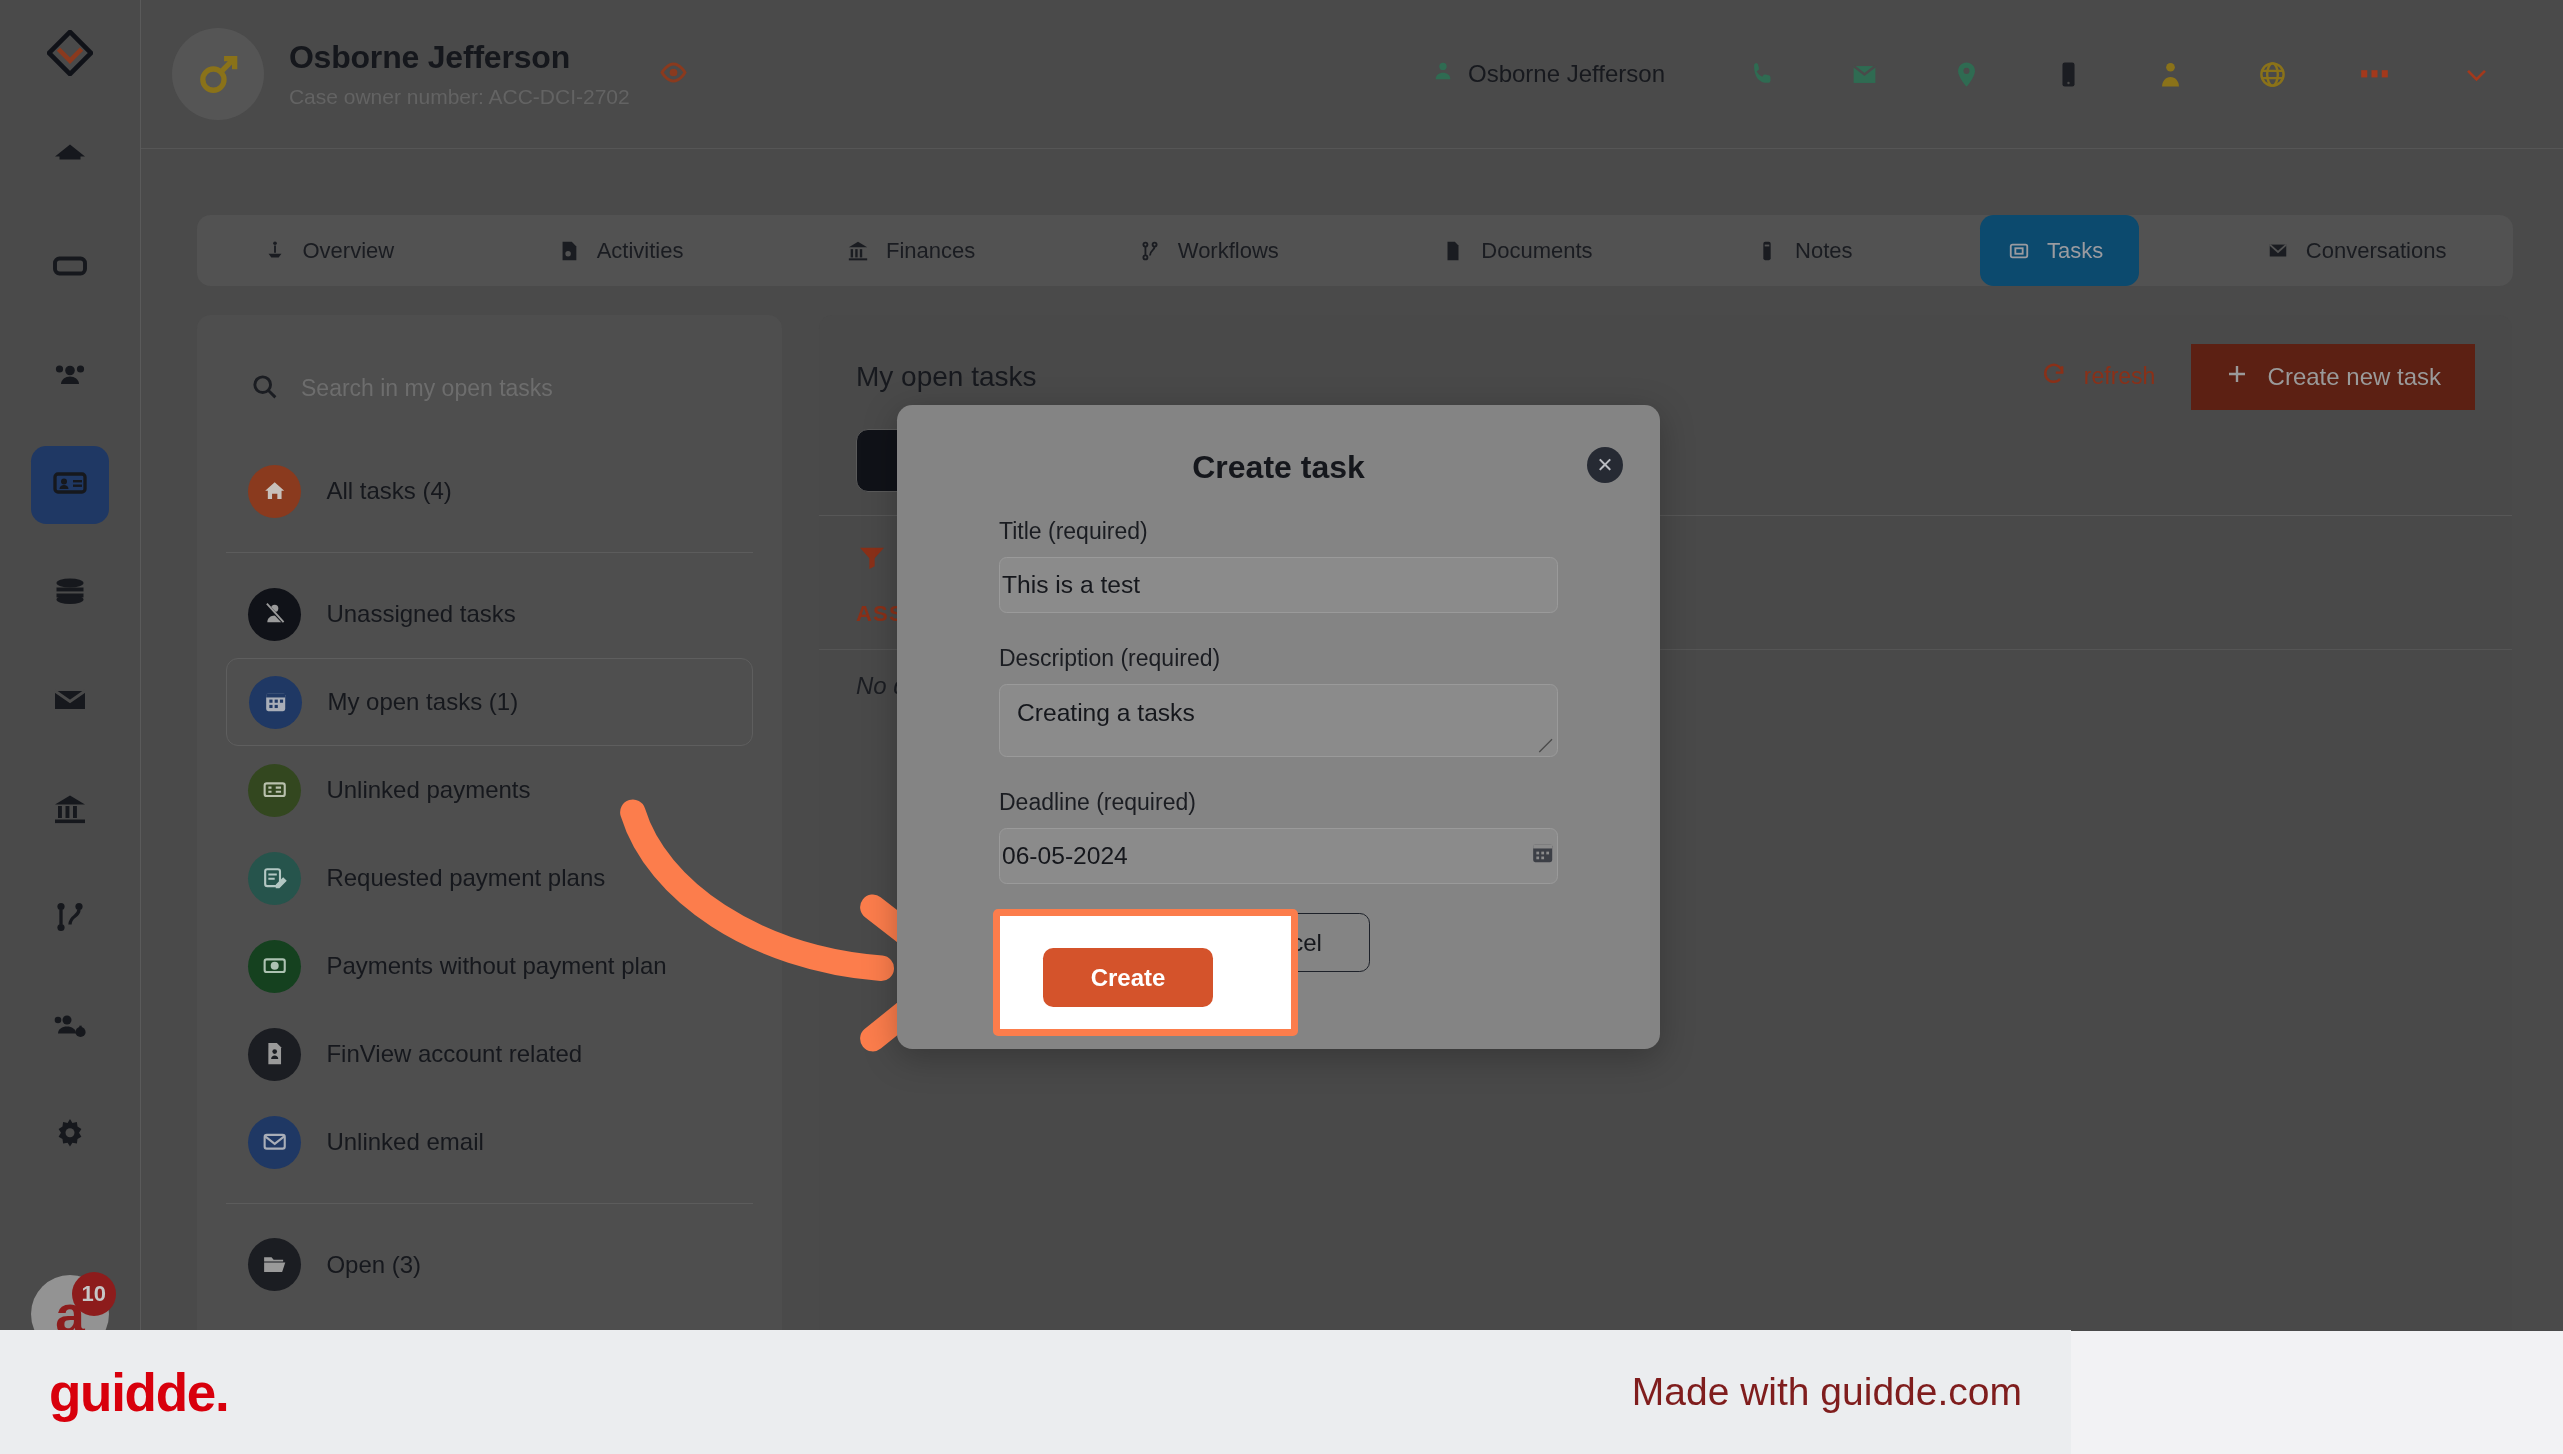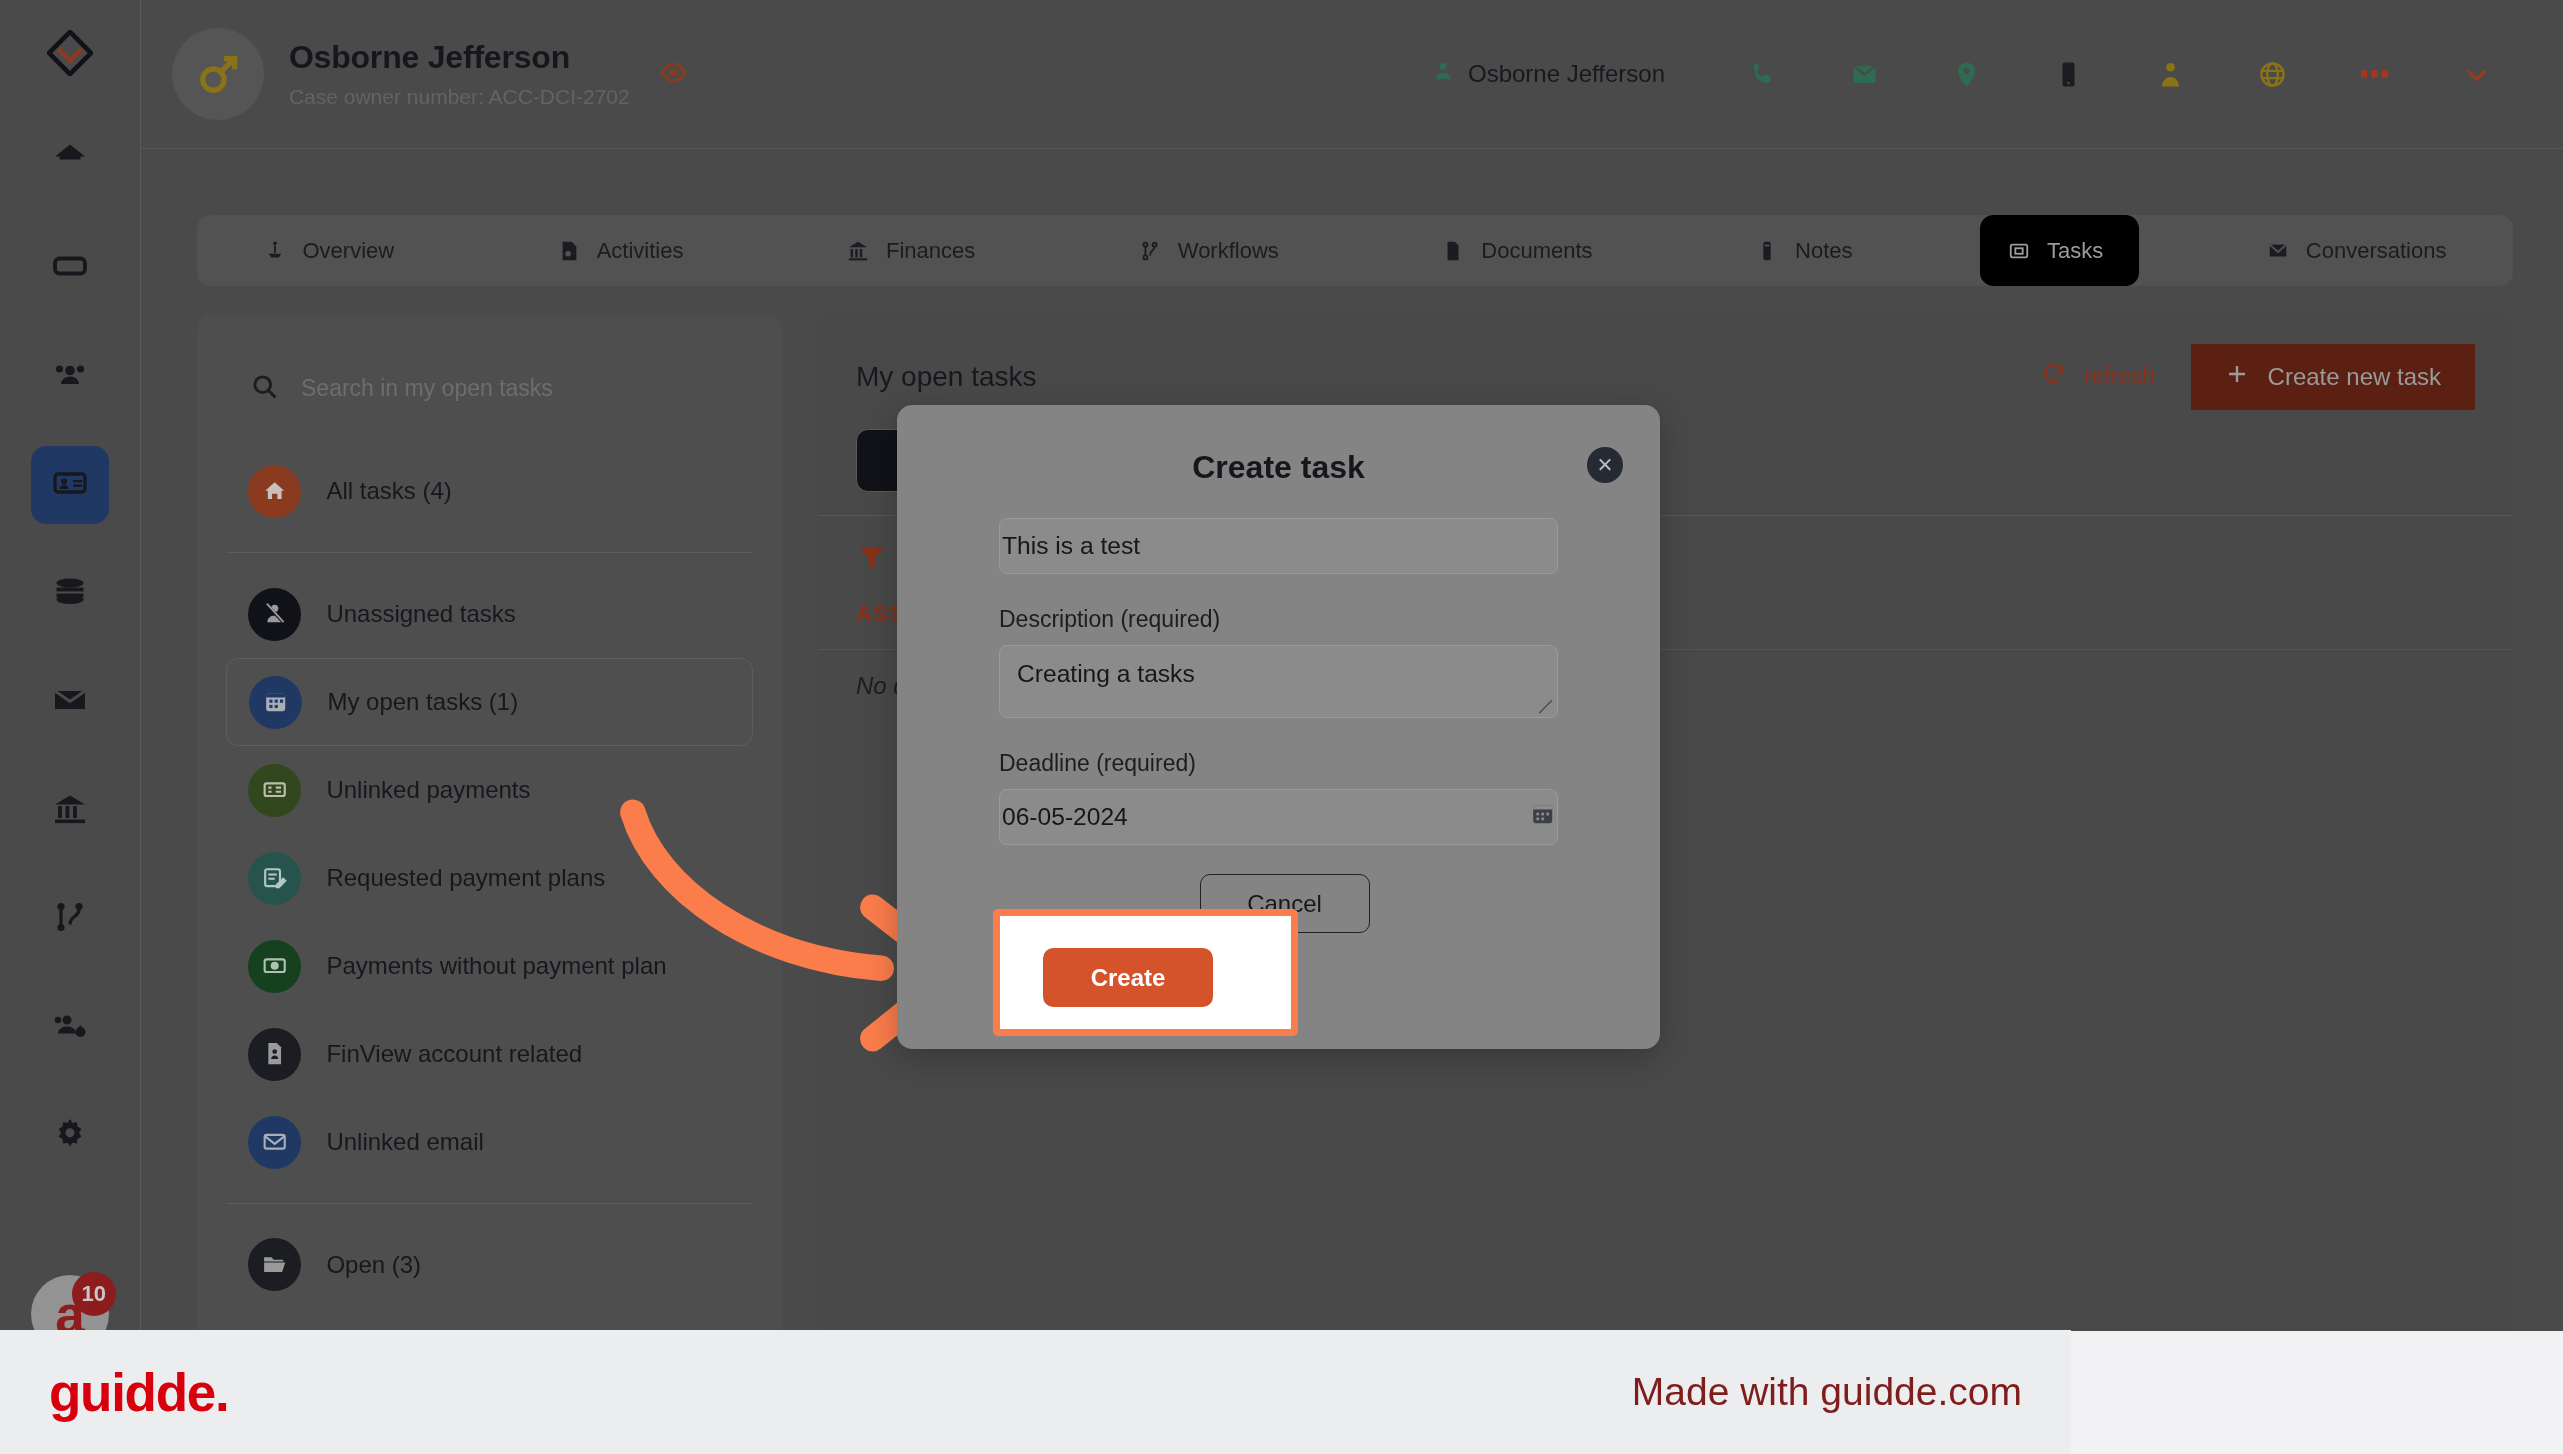--- a/index.html
+++ b/index.html
@@ -50,21 +50,21 @@
     gap:0; padding-right:36px; }
   .hdr-user { display:flex; align-items:center; gap:13.6px; font-size:24px;
     color:#17191e; margin-right:46px; }
   .hdr-ico { width:102px; display:flex; align-items:center; justify-content:center; }
 
   
   .tabbar { position:absolute; left:197px; top:215px; width:2316px; height:71px;
     background:#525252; border-radius:13.6px; display:flex; align-items:center; }
   .tab { display:flex; align-items:center; gap:17px; height:71px;
     padding:0 36px; border-radius:13.6px; color:#1a1c21; font-size:22px; }
-  .tab.active { background:#000000; color:#9b9ba0;padding-left:28px; }
+  .tab.active { background:#0c4a6e; color:#9b9ba0;padding-left:28px; }
   .tab .tico { display:flex; }
   .tab-sp { flex:1; }
 
   
   .left-panel { position:absolute; left:197px; top:315px; width:585px; height:1015px;
     background:#4e4e4e; border-radius:13.6px 13.6px 0 0; overflow:hidden; }
   .search-box { margin:29px 29px 0 29px; height:88px; display:flex;
     align-items:center; gap:22px; padding:0 24px; }
   .search-ph { font-size:23px; color:#6d6d6d; }
   .lp-list { margin-top:15.3px; }
@@ -597,20 +597,21 @@
       <path d="M330 190 L 428 266 L 330 345" fill="none" stroke="#fc7d4c" stroke-width="30" stroke-linecap="round" stroke-linejoin="round"></path>
     </svg>
 
   </div>
 
   <div class="modal">
     <div class="modal-title">Create task</div>
     <div class="modal-close">✕</div>
 
     <div class="m-field">
+      <div class="m-label">Title (required)</div>
       <div class="m-input">This is a test</div>
     </div>
 
     <div class="m-field">
       <div class="m-label">Description (required)</div>
       <div class="m-textarea">
         <span>Creating a tasks</span>
         <svg class="m-resize" viewBox="0 0 12 12" stroke="#4a4a4a" stroke-width="1">
             <path d="M11 1 L1 11"></path>
           </svg>

